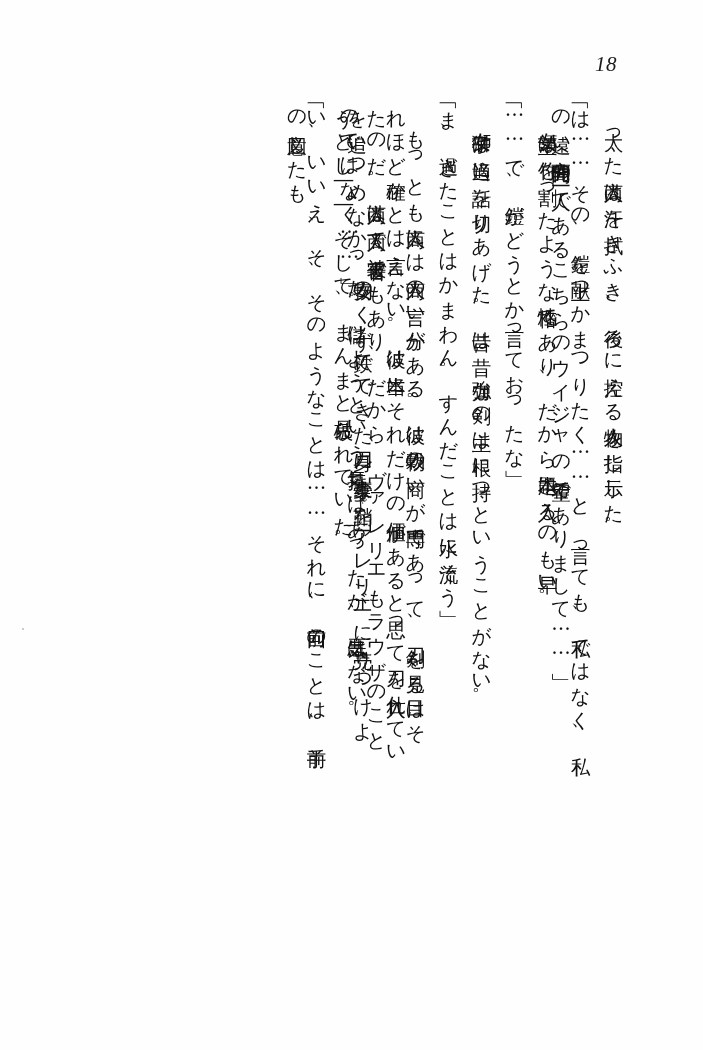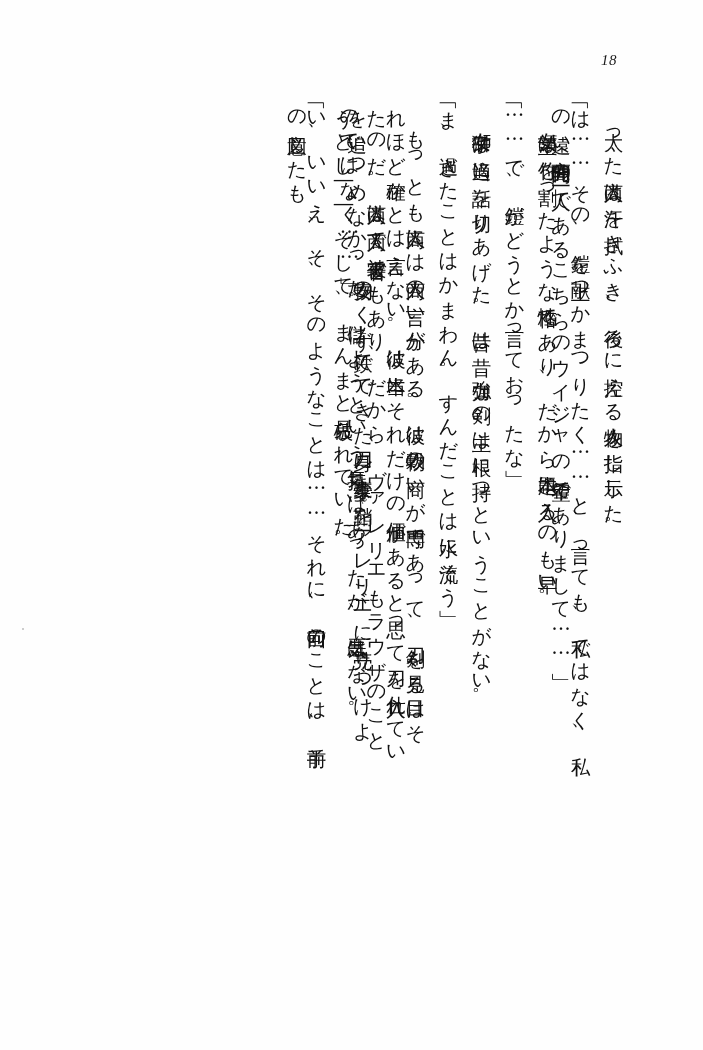--- a/index.html
+++ b/index.html
@@ -20,21 +20,21 @@
     inset: 0;
     background: #fefefe;
   }
   
   .page-number {
     position: absolute;
     top: 52px;
     right: 86px;
     font-family: "Liberation Serif", serif;
     font-style: italic;
-    font-size: 15px;
+    font-size: 21px;
     color: #1a1a1a;
     letter-spacing: 0.5px;
   }
   
   .text-block {
     position: absolute;
     top: 96px;
     right: 80px;
     left: 72px;
     height: 660px;

